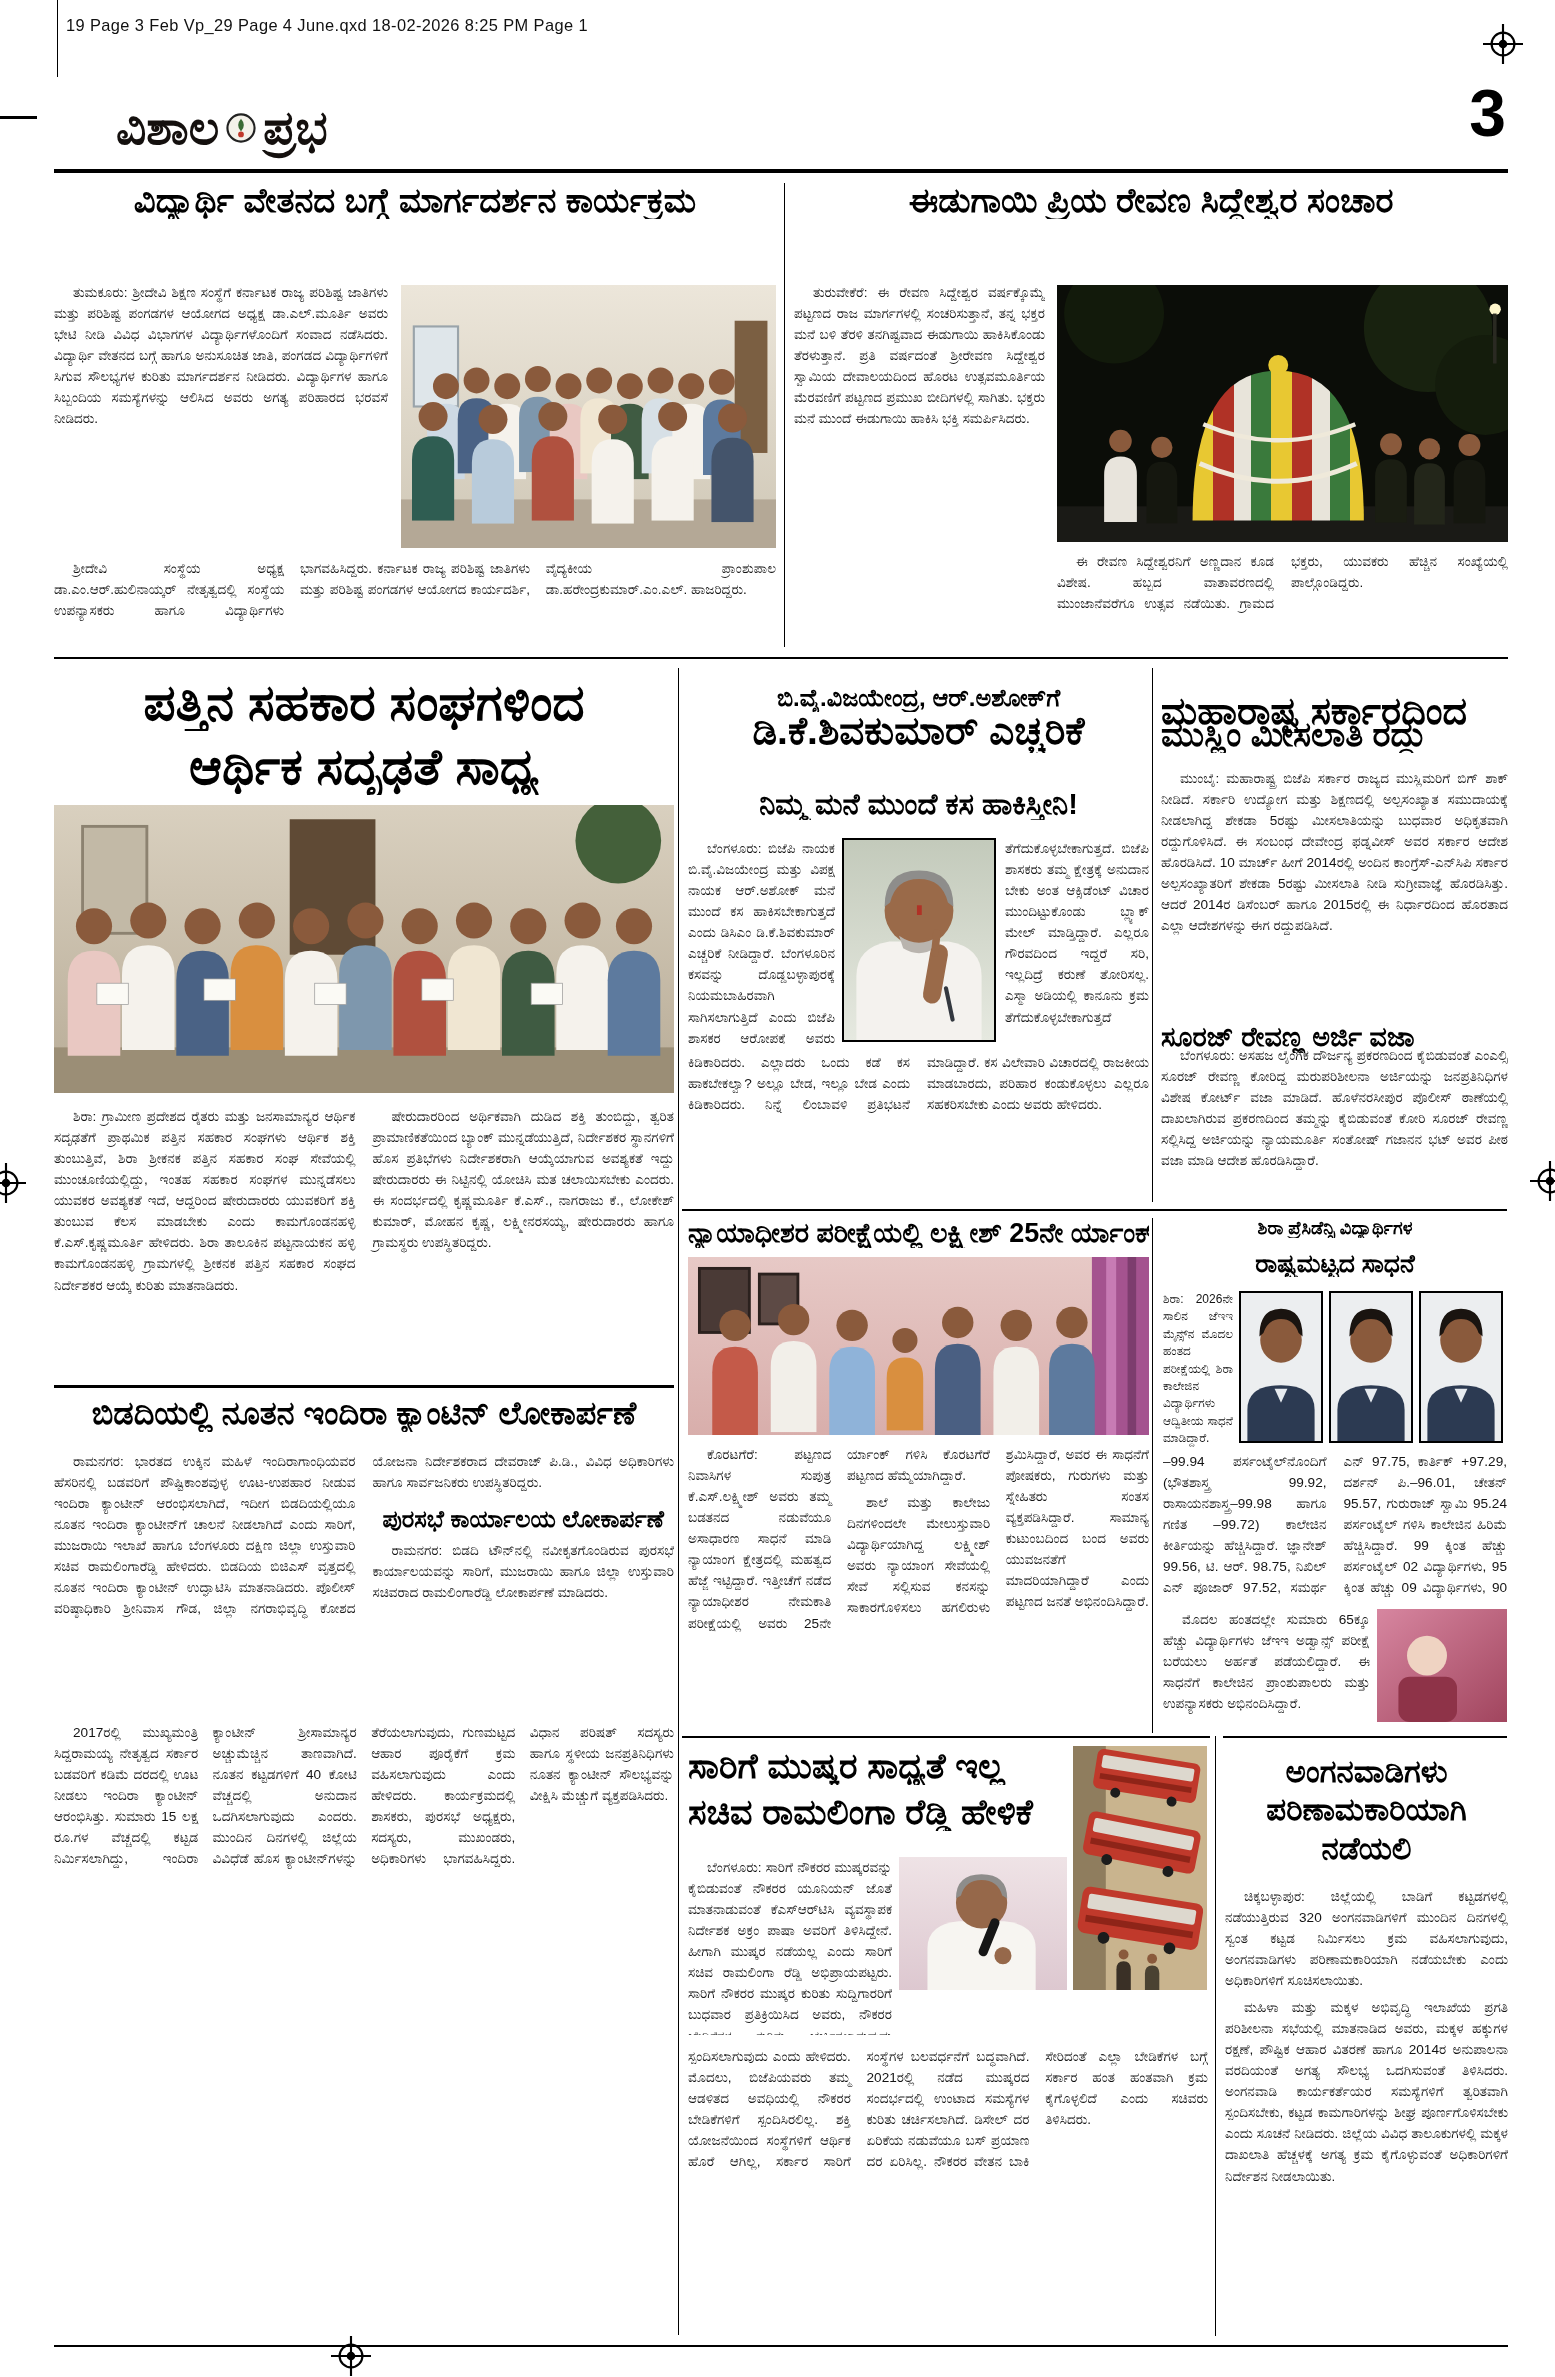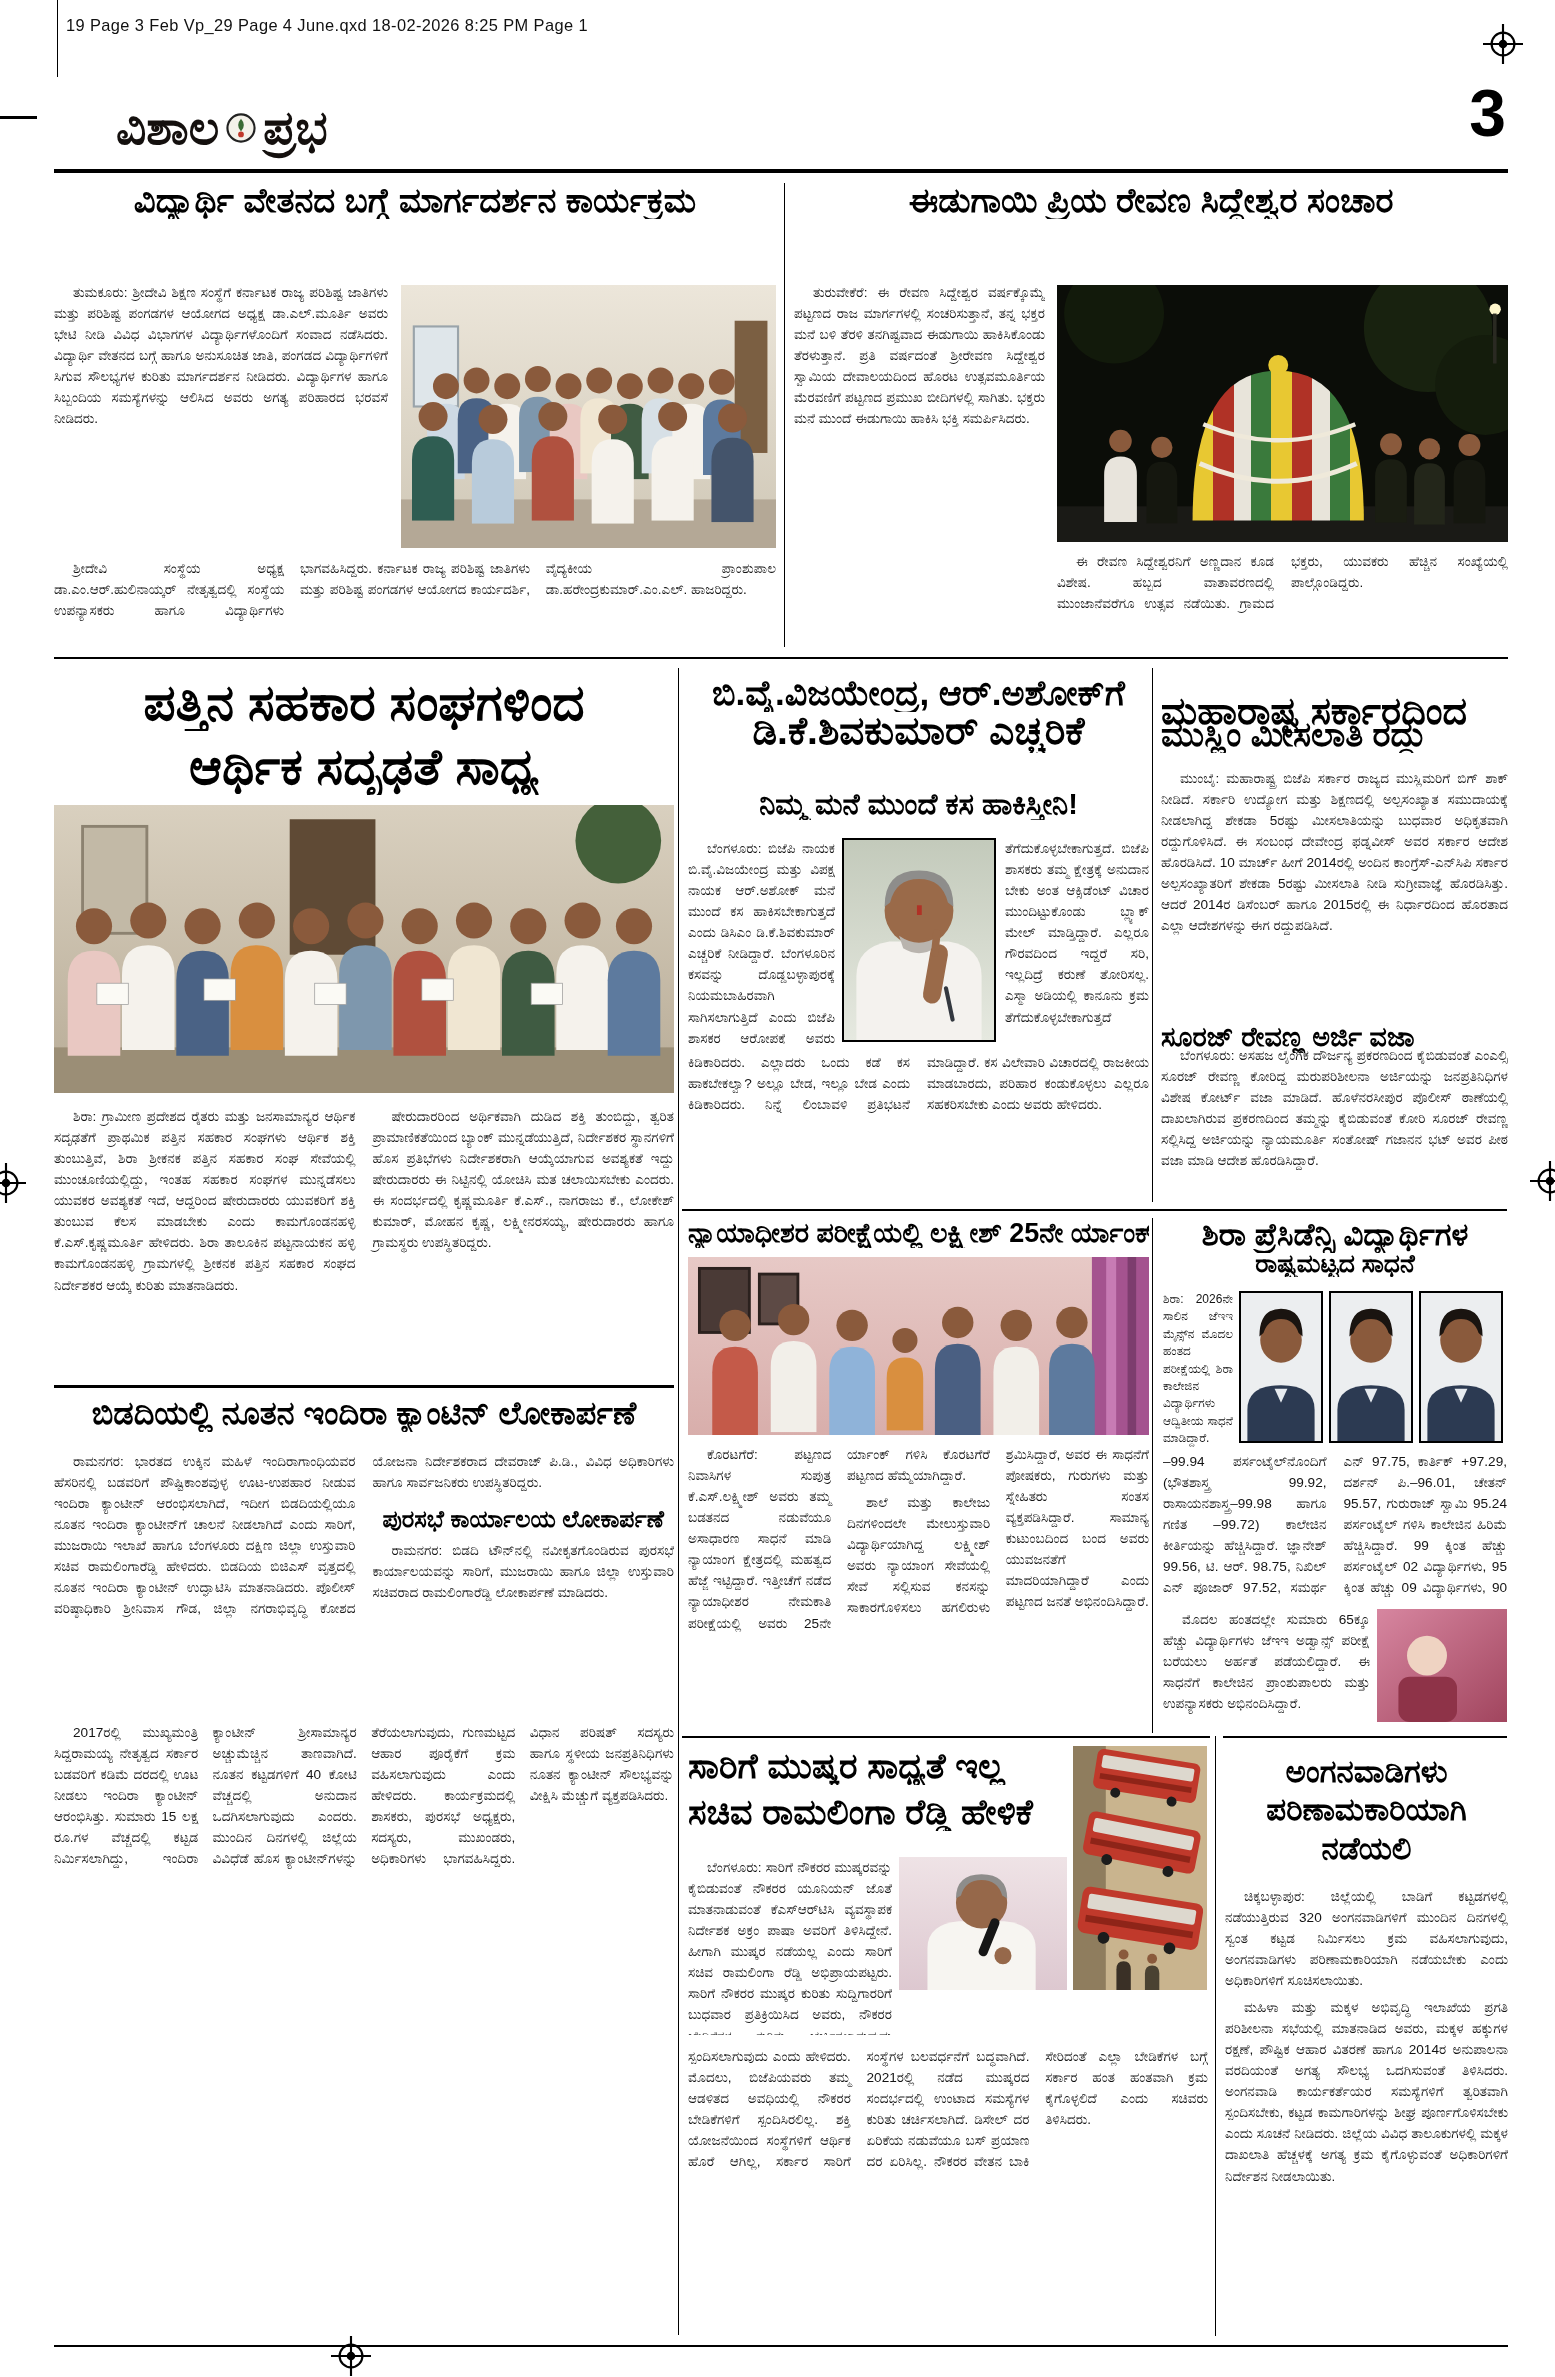--- a/index.html
+++ b/index.html
@@ -233,21 +233,21 @@
     </div>
     <div class="body cols2" style="left:0;top:438px;width:620px;height:266px;">
       <p>ಶಿರಾ: ಗ್ರಾಮೀಣ ಪ್ರದೇಶದ ರೈತರು ಮತ್ತು ಜನಸಾಮಾನ್ಯರ ಆರ್ಥಿಕ ಸದೃಢತೆಗೆ ಪ್ರಾಥಮಿಕ ಪತ್ತಿನ ಸಹಕಾರ ಸಂಘಗಳು ಆರ್ಥಿಕ ಶಕ್ತಿ ತುಂಬುತ್ತಿವೆ, ಶಿರಾ ಶ್ರೀಕನಕ ಪತ್ತಿನ ಸಹಕಾರ ಸಂಘ ಸೇವೆಯಲ್ಲಿ ಮುಂಚೂಣಿಯಲ್ಲಿದ್ದು, ಇಂತಹ ಸಹಕಾರ ಸಂಘಗಳ ಮುನ್ನಡೆಸಲು ಯುವಕರ ಅವಶ್ಯಕತೆ ಇದೆ, ಆದ್ದರಿಂದ ಷೇರುದಾರರು ಯುವಕರಿಗೆ ಶಕ್ತಿ ತುಂಬುವ ಕೆಲಸ ಮಾಡಬೇಕು ಎಂದು ಕಾಮಗೊಂಡನಹಳ್ಳಿ ಕೆ.ಎಸ್.ಕೃಷ್ಣಮೂರ್ತಿ ಹೇಳಿದರು. ಶಿರಾ ತಾಲೂಕಿನ ಪಟ್ಟನಾಯಕನ ಹಳ್ಳಿ ಕಾಮಗೊಂಡನಹಳ್ಳಿ ಗ್ರಾಮಗಳಲ್ಲಿ ಶ್ರೀಕನಕ ಪತ್ತಿನ ಸಹಕಾರ ಸಂಘದ ನಿರ್ದೇಶಕರ ಆಯ್ಕೆ ಕುರಿತು ಮಾತನಾಡಿದರು.</p>
       <p>ಷೇರುದಾರರಿಂದ ಅರ್ಥಿಕವಾಗಿ ದುಡಿದ ಶಕ್ತಿ ತುಂಬಿದ್ದು, ತ್ವರಿತ ಪ್ರಾಮಾಣಿಕತೆಯಿಂದ ಬ್ಯಾಂಕ್ ಮುನ್ನಡೆಯುತ್ತಿದೆ, ನಿರ್ದೇಶಕರ ಸ್ಥಾನಗಳಿಗೆ ಹೊಸ ಪ್ರತಿಭೆಗಳು ನಿರ್ದೇಶಕರಾಗಿ ಆಯ್ಕೆಯಾಗುವ ಅವಶ್ಯಕತೆ ಇದ್ದು ಷೇರುದಾರರು ಈ ನಿಟ್ಟಿನಲ್ಲಿ ಯೋಚಿಸಿ ಮತ ಚಲಾಯಿಸಬೇಕು ಎಂದರು. ಈ ಸಂದರ್ಭದಲ್ಲಿ ಕೃಷ್ಣಮೂರ್ತಿ ಕೆ.ಎಸ್., ನಾಗರಾಜು ಕೆ., ಲೋಕೇಶ್ ಕುಮಾರ್, ಮೋಹನ ಕೃಷ್ಣ, ಲಕ್ಷ್ಮೀನರಸಯ್ಯ, ಷೇರುದಾರರು ಹಾಗೂ ಗ್ರಾಮಸ್ಥರು ಉಪಸ್ಥಿತರಿದ್ದರು.</p>
     </div>
   </div>
 
   <div class="vrule" style="left:678px;top:668px;width:1.4px;height:1667px;"></div>
 
   <div class="article" style="left:688px;top:668px;width:461px;height:534px;">
-    <div class="hl" style="top:5px;font-size:35px;">ಬಿ.ವೈ.ವಿಜಯೇಂದ್ರ, ಆರ್.ಅಶೋಕ್‌ಗೆ</div>
+    <div class="hl" style="top:17px;font-size:24px;">ಬಿ.ವೈ.ವಿಜಯೇಂದ್ರ, ಆರ್.ಅಶೋಕ್‌ಗೆ</div>
     <div class="hl" style="top:41px;font-size:39px;font-weight:900;">ಡಿ.ಕೆ.ಶಿವಕುಮಾರ್ ಎಚ್ಚರಿಕೆ</div>
     <div class="hl" style="top:120px;font-size:29px;">ನಿಮ್ಮ ಮನೆ ಮುಂದೆ ಕಸ ಹಾಕಿಸ್ತೀನಿ!</div>
     <div class="body" style="left:0;top:170px;width:147px;height:206px;">
       <p>ಬೆಂಗಳೂರು: ಬಿಜೆಪಿ ನಾಯಕ ಬಿ.ವೈ.ವಿಜಯೇಂದ್ರ ಮತ್ತು ವಿಪಕ್ಷ ನಾಯಕ ಆರ್.ಅಶೋಕ್ ಮನೆ ಮುಂದೆ ಕಸ ಹಾಕಿಸಬೇಕಾಗುತ್ತದೆ ಎಂದು ಡಿಸಿಎಂ ಡಿ.ಕೆ.ಶಿವಕುಮಾರ್ ಎಚ್ಚರಿಕೆ ನೀಡಿದ್ದಾರೆ. ಬೆಂಗಳೂರಿನ ಕಸವನ್ನು ದೊಡ್ಡಬಳ್ಳಾಪುರಕ್ಕೆ ನಿಯಮಬಾಹಿರವಾಗಿ ಸಾಗಿಸಲಾಗುತ್ತಿದೆ ಎಂದು ಬಿಜೆಪಿ ಶಾಸಕರ ಆರೋಪಕ್ಕೆ ಅವರು ಮಾಧ್ಯಮಗಳ ಮುಂದೆ ಕಿಡಿಕಾರಿದರು.</p>
     </div>
     <div class="photo framed" style="left:154px;top:170px;width:150px;height:200px;">
       <svg viewBox="0 0 218 288" preserveAspectRatio="none">
         <defs>
             <linearGradient id="g-bg4" x1="0" y1="0" x2="0" y2="1">
           <stop offset="0" stop-color="#c3cabb"></stop>
@@ -316,21 +316,21 @@
     </div>
     <div class="body cols3" style="left:0;top:226px;width:461px;height:233px;">
       <p>ಕೊರಟಗೆರೆ: ಪಟ್ಟಣದ ನಿವಾಸಿಗಳ ಸುಪುತ್ರ ಕೆ.ಎಸ್.ಲಕ್ಷ್ಮೀಶ್ ಅವರು ತಮ್ಮ ಬಡತನದ ನಡುವೆಯೂ ಅಸಾಧಾರಣ ಸಾಧನೆ ಮಾಡಿ ನ್ಯಾಯಾಂಗ ಕ್ಷೇತ್ರದಲ್ಲಿ ಮಹತ್ವದ ಹೆಜ್ಜೆ ಇಟ್ಟಿದ್ದಾರೆ. ಇತ್ತೀಚೆಗೆ ನಡೆದ ನ್ಯಾಯಾಧೀಶರ ನೇಮಕಾತಿ ಪರೀಕ್ಷೆಯಲ್ಲಿ ಅವರು 25ನೇ ರ್ಯಾಂಕ್ ಗಳಿಸಿ ಕೊರಟಗೆರೆ ಪಟ್ಟಣದ ಹೆಮ್ಮೆಯಾಗಿದ್ದಾರೆ.</p>
       <p>ಶಾಲೆ ಮತ್ತು ಕಾಲೇಜು ದಿನಗಳಿಂದಲೇ ಮೇಲುಸ್ತುವಾರಿ ವಿದ್ಯಾರ್ಥಿಯಾಗಿದ್ದ ಲಕ್ಷ್ಮೀಶ್ ಅವರು ನ್ಯಾಯಾಂಗ ಸೇವೆಯಲ್ಲಿ ಸೇವೆ ಸಲ್ಲಿಸುವ ಕನಸನ್ನು ಸಾಕಾರಗೊಳಿಸಲು ಹಗಲಿರುಳು ಶ್ರಮಿಸಿದ್ದಾರೆ, ಅವರ ಈ ಸಾಧನೆಗೆ ಪೋಷಕರು, ಗುರುಗಳು ಮತ್ತು ಸ್ನೇಹಿತರು ಸಂತಸ ವ್ಯಕ್ತಪಡಿಸಿದ್ದಾರೆ. ಸಾಮಾನ್ಯ ಕುಟುಂಬದಿಂದ ಬಂದ ಅವರು ಯುವಜನತೆಗೆ ಮಾದರಿಯಾಗಿದ್ದಾರೆ ಎಂದು ಪಟ್ಟಣದ ಜನತೆ ಅಭಿನಂದಿಸಿದ್ದಾರೆ.</p>
     </div>
   </div>
 
   <div class="vrule" style="left:1152px;top:1218px;width:1.4px;height:515px;"></div>
 
   <div class="article" style="left:1163px;top:1218px;width:344px;height:514px;">
-    <div class="hl" style="top:0;font-size:31px;">ಶಿರಾ ಪ್ರೆಸಿಡೆನ್ಸಿ ವಿದ್ಯಾರ್ಥಿಗಳ</div>
+    <div class="hl" style="top:0;font-size:18px;">ಶಿರಾ ಪ್ರೆಸಿಡೆನ್ಸಿ ವಿದ್ಯಾರ್ಥಿಗಳ</div>
     <div class="hl" style="top:31px;font-size:25px;">ರಾಷ್ಟ್ರಮಟ್ಟದ ಸಾಧನೆ</div>
     <div class="body" style="left:0;top:73px;width:70px;height:156px;font-size:12px;line-height:1.45;">
       <p style="text-indent:0;">ಶಿರಾ: 2026ನೇ ಸಾಲಿನ ಜೆಇಇ ಮೈನ್ಸ್‌ನ ಮೊದಲ ಹಂತದ ಪರೀಕ್ಷೆಯಲ್ಲಿ ಶಿರಾ ಕಾಲೇಜಿನ ವಿದ್ಯಾರ್ಥಿಗಳು ಆದ್ವಿತೀಯ ಸಾಧನೆ ಮಾಡಿದ್ದಾರೆ. ವಿರಾಟ್ ಎನ್ ಗೌಡ</p>
     </div>
     <div class="photo framed" style="left:76px;top:73px;width:80px;height:148px;">
       <svg viewBox="0 0 100 170" preserveAspectRatio="none">
           <use href="#sym-student" width="100" height="170"></use>
         </svg>
     </div>
     <div class="photo framed" style="left:166px;top:73px;width:80px;height:148px;">

